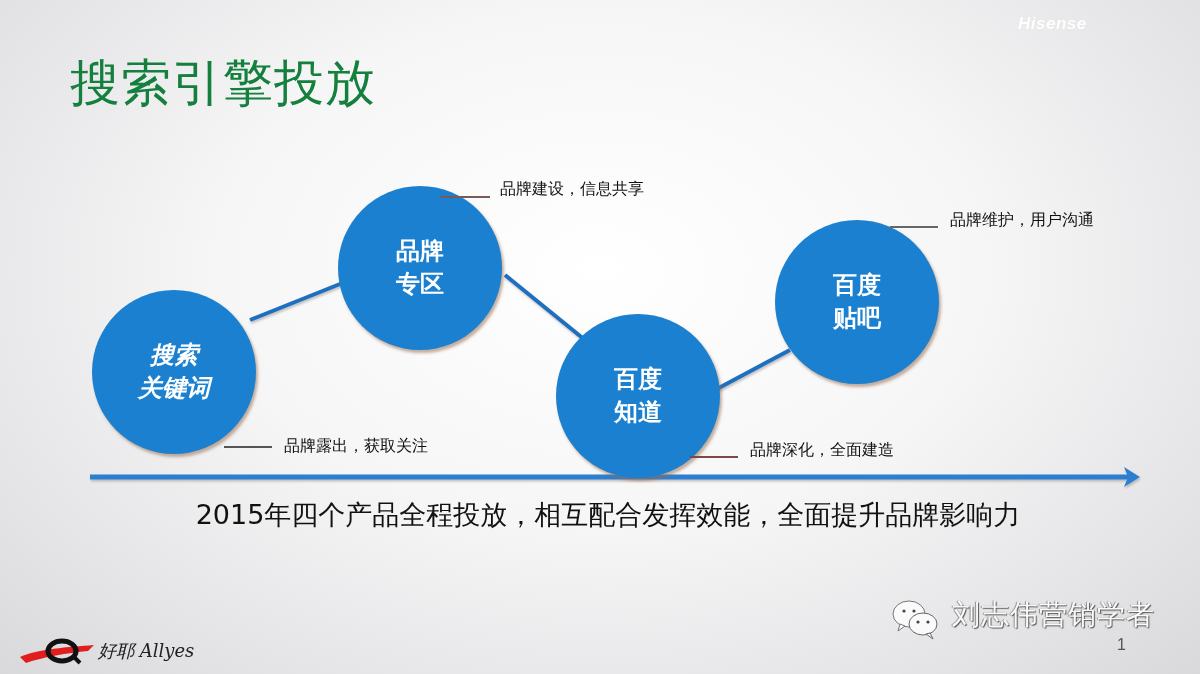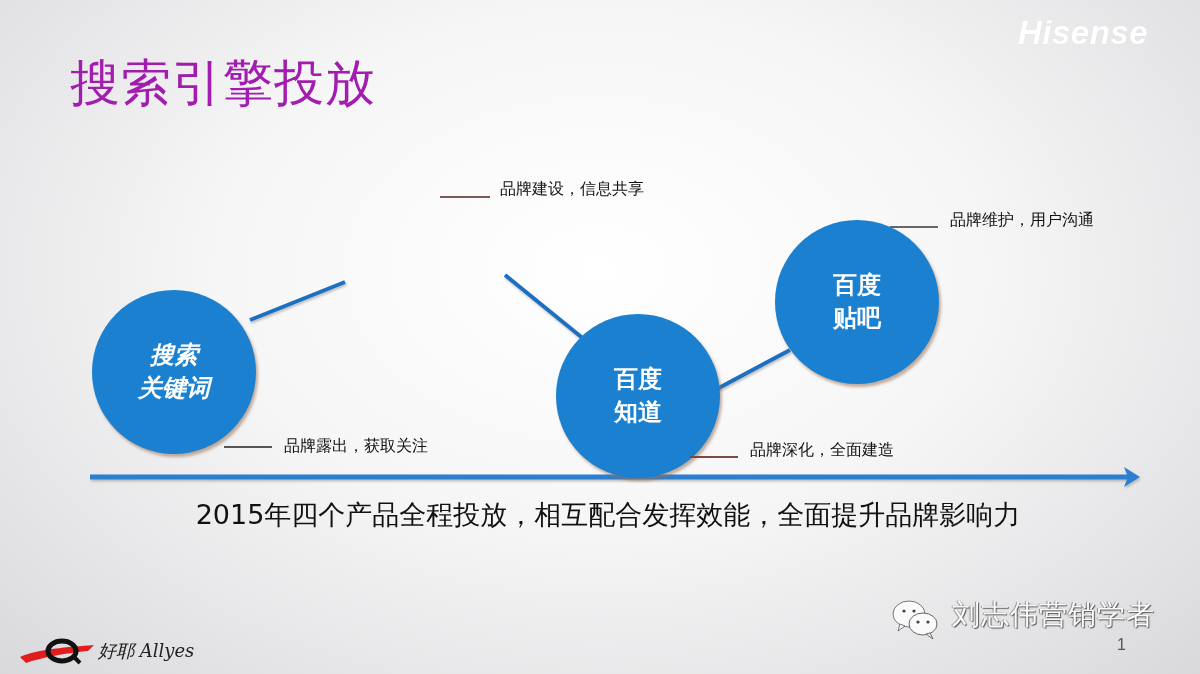--- a/index.html
+++ b/index.html
@@ -4,26 +4,26 @@
 <style>
   html, body { margin: 0; padding: 0; }
   body {
     width: 1200px; height: 674px; overflow: hidden; position: relative;
     background: radial-gradient(ellipse at 50% 40%, #ffffff 0%, #f6f6f7 45%, #e4e4e6 80%, #d9d9db 100%);
     font-family: "DejaVu Sans", "Liberation Sans", sans-serif;
   }
   .slide { position: absolute; left: 0; top: 0; width: 1200px; height: 674px; }
   .title {
     position: absolute; left: 70px; top: 48px;
-    font-size: 50px; color: #a21caf; letter-spacing: 1px; line-height: 70px;
+    font-size: 50px; color: #15803d; letter-spacing: 1px; line-height: 70px;
   }
   .brand-logo {
     position: absolute; left: 1018px; top: 14px;
     font-family: "Liberation Sans", sans-serif; font-weight: bold; font-style: italic;
-    font-size: 33px; color: #ffffff; letter-spacing: 0.5px;
+    font-size: 17px; color: #ffffff; letter-spacing: 0.5px;
     text-shadow: 0 0 1px rgba(0,0,0,0.08);
   }
   svg.diagram { position: absolute; left: 0; top: 0; }
   .node {
     position: absolute; width: 164px; height: 164px; border-radius: 50%;
     background: #1a80cf;
     box-shadow: 2px 3px 3px rgba(150,110,80,0.55);
     display: flex; flex-direction: column; align-items: center; justify-content: center;
     color: #fff; font-size: 24px; font-weight: bold; line-height: 33px;
   }
@@ -78,20 +78,24 @@
     <g filter="url(#ds)">
       <line x1="90" y1="477" x2="1128" y2="477" stroke="#2a7fd0" stroke-width="5"></line>
       <polygon points="1124,467 1140,477 1124,487 1128,477" fill="#2a7fd0"></polygon>
     </g>
   </svg>
 
   <div class="node" style="left:92px; top:290px;font-style:italic;">
     <span>搜索</span>
     <span>关键词</span>
   </div>
+  <div class="node" style="left:338px; top:186px;">
+    <span>品牌</span>
+    <span>专区</span>
+  </div>
   <div class="node" style="left:556px; top:314px;">
     <span>百度</span>
     <span>知道</span>
   </div>
   <div class="node" style="left:775px; top:220px;">
     <span>百度</span>
     <span>贴吧</span>
   </div>
 
   <div class="leader" style="left:224px; top:446px; width:48px; background:#555;"></div>

